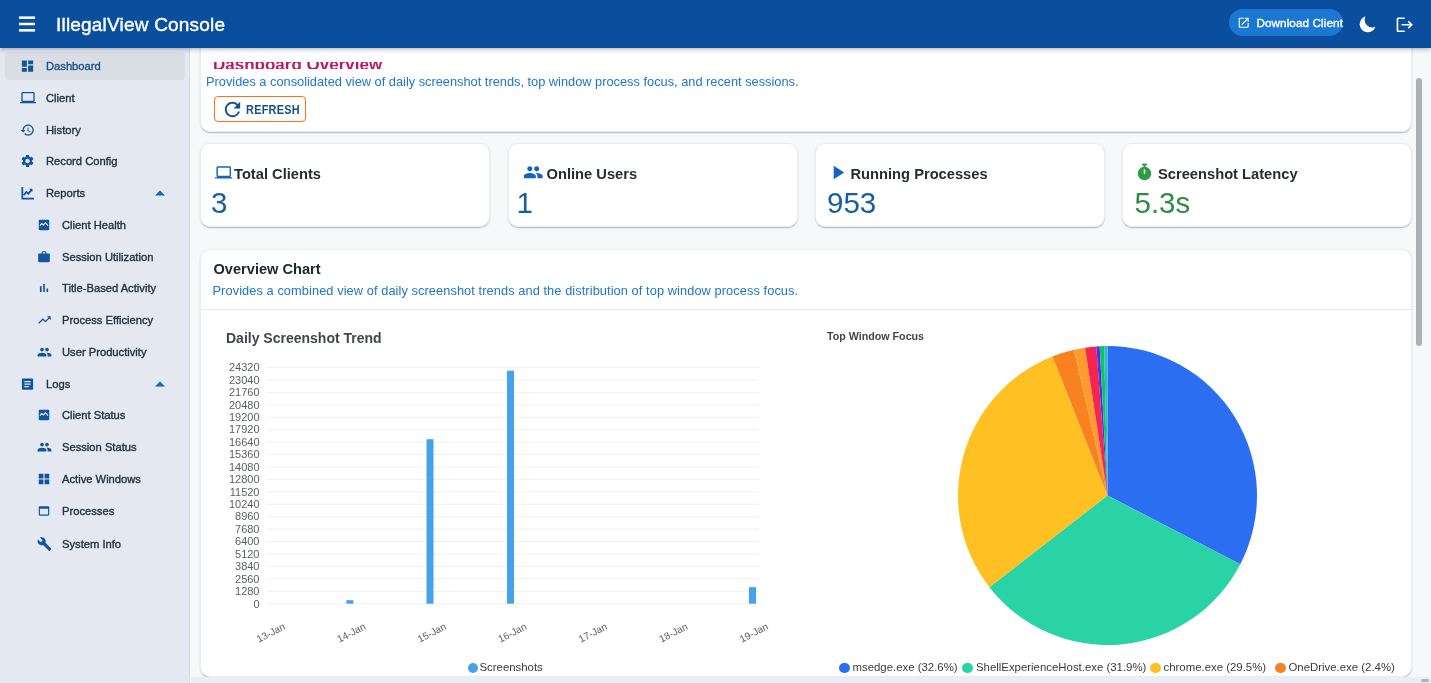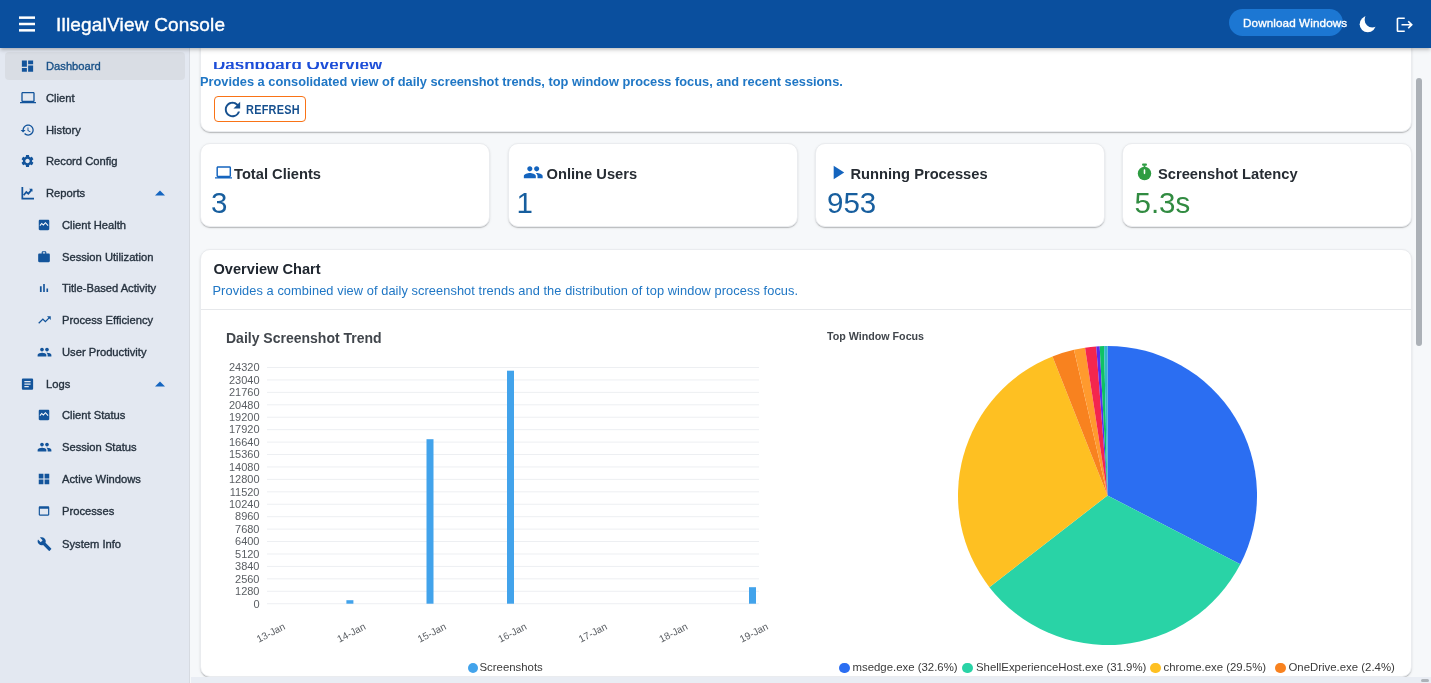--- a/index.html
+++ b/index.html
@@ -32,23 +32,23 @@
   .statval { position:absolute; font-size:29.5px; color:#175E9E; }
   .bluedesc { position:absolute; font-size:12.8px; color:#2077C5; }
 </style>
 </head>
 <body>
 
 <div class="abs" style="left:190px; top:48px; width:1241px; height:635px; background:#F6F8FA;"></div>
 
 <div class="card" style="left:200px; top:38px; width:1212px; height:94px; border-radius:10px;"></div>
 <div class="abs" style="left:213px; top:61.5px; width:420px; height:7.5px; overflow:hidden;">
-  <div style="font-size:17px; font-weight:700; color:#1d4ed8; margin-top:-6px; line-height:1;">Dashboard Overview</div>
+  <div style="font-size:17px; font-weight:700; color:#be185d; margin-top:-6px; line-height:1;">Dashboard Overview</div>
 </div>
-<div class="bluedesc" style="left:200px; top:73.5px;font-weight:bold;">Provides a consolidated view of daily screenshot trends, top window process focus, and recent sessions.</div>
+<div class="bluedesc" style="left:206px; top:73.5px;">Provides a consolidated view of daily screenshot trends, top window process focus, and recent sessions.</div>
 <div class="abs" style="left:213.5px; top:96px; width:92px; height:26px; border:1px solid #f97316; border-radius:4px; display:flex; align-items:center;">
   <svg style="margin-left:6px; flex:none;" width="23" height="23" viewBox="0 0 24 24" fill="#16508F">
       <path d="M17.65 6.35A7.958 7.958 0 0 0 12 4c-4.42 0-7.99 3.58-8 8s3.57 8 8 8c3.73 0 6.84-2.55 7.73-6h-2.08A5.99 5.99 0 0 1 12 18c-3.31 0-6-2.69-6-6s2.69-6 6-6c1.66 0 3.14.69 4.22 1.78L13 11h7V4l-2.35 2.35z"></path>
     </svg>
   <span style="font-size:13px; font-weight:700; color:#16508F; letter-spacing:0.3px; margin-left:2.5px; transform:scaleX(0.84); transform-origin:0 50%;">REFRESH</span>
 </div>
 
 <div class="card" style="left:200px;   top:142.5px; width:290px; height:84px;"></div>
 <div class="card" style="left:507.5px; top:142.5px; width:290px; height:84px;"></div>
 <div class="card" style="left:815px;   top:142.5px; width:290px; height:84px;"></div>
@@ -285,21 +285,21 @@
   <svg class="abs" style="left:19px; top:15.6px;" width="16" height="16" viewBox="0 0 16 16" fill="#fff">
       <rect x="0" y="0.4" width="16" height="2.5"></rect>
       <rect x="0" y="6.75" width="16" height="2.5"></rect>
       <rect x="0" y="13.1" width="16" height="2.5"></rect>
     </svg>
   <div class="apptitle">IllegalView Console</div>
   <div class="dlbtn">
     <svg style="margin-left:8px;" width="15.5" height="15.5" viewBox="0 0 24 24" fill="#fff">
         <path d="M19 19H5V5h7V3H5c-1.11 0-2 .9-2 2v14c0 1.1.89 2 2 2h14c1.1 0 2-.9 2-2v-7h-2v7zM14 3v2h3.59l-9.83 9.83 1.41 1.41L19 6.41V10h2V3h-7z"></path>
       </svg>
-    <span>Download Windows</span>
+    <span>Download Client</span>
   </div>
   <svg class="abs" style="left:1357.5px; top:14px;" width="20" height="20" viewBox="0 0 18 18">
       <circle cx="8.8" cy="9.2" r="7.3" fill="#fff"></circle>
       <circle cx="12.9" cy="5.2" r="6.9" fill="#0A4F9E"></circle>
     </svg>
   <svg class="abs" style="left:1394.5px; top:14.8px;" width="19.5" height="19.5" viewBox="0 0 24 24" fill="#fff">
       <path d="M17 7l-1.41 1.41L18.17 11H8v2h10.17l-2.58 2.58L17 17l5-5zM4 5h8V3H4c-1.1 0-2 .9-2 2v14c0 1.1.9 2 2 2h8v-2H4V5z"></path>
     </svg>
 </div>
 

